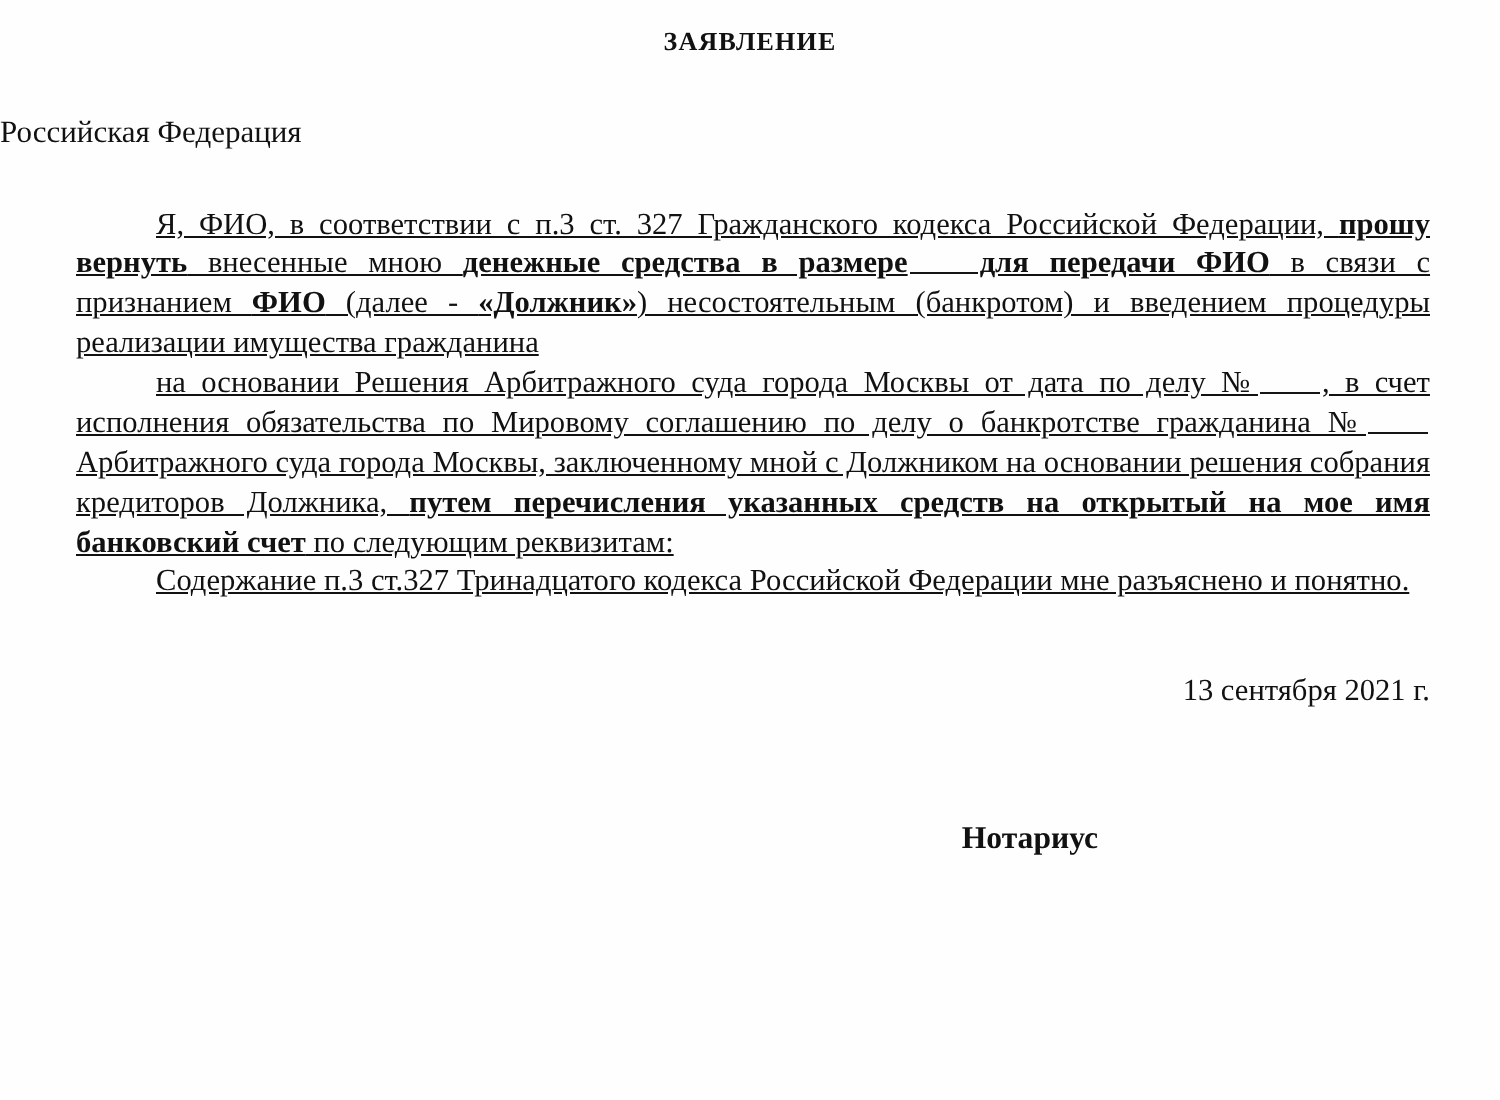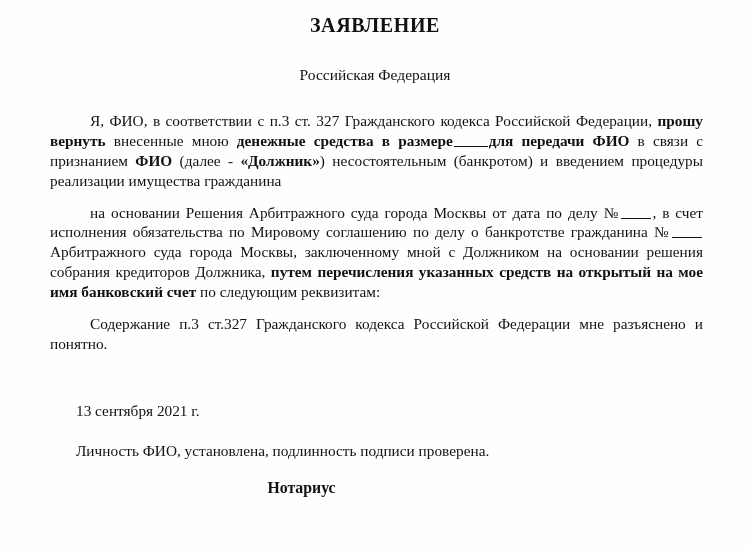--- a/index.html
+++ b/index.html
@@ -22,51 +22,51 @@
     height: 550px;
     box-sizing: border-box;
     padding: 0;
     background: #fefefe;
   }
 
   
   .doc-title {
     text-align: center;
     font-weight: bold;
-    font-size: 20px;
+    font-size: 13px;
     letter-spacing: 0.6px;
     margin: 0;
     padding-top: 13px;
     line-height: 1.2;
   }
 
   
   .heading-block {
-    text-align: center;
     margin-top: 27px;
     font-size: 15.5px;
     line-height: 1.42;
   }
   .heading-block .hline {
     display: block;
     white-space: nowrap;
   }
 
   
   .body-block {
     margin: 0 35px 0 38px;
     font-size: 15.3px;
     line-height: 1.3;
   }
 
   p.para {
-    margin: 12px;
+    margin: 0;
     text-align: justify;
     text-justify: inter-word;
     hyphens: none;
+    text-decoration: underline;
   }
   p.first-body {
     margin-top: 25px;
   }
   p.indent {
     text-indent: 40px;
   }
   .b {
     font-weight: bold;
   }
@@ -81,33 +81,33 @@
     width: 30px;
   }
 
   
   .gap-13 { height: 13px; }
   .gap-18 { height: 18px; }
   .gap-20 { height: 20px; }
   .gap-22 { height: 22px; }
   p.date-line {
     margin: 0;
-    text-align: left;
+    text-align: right;
     text-indent: 38px;
     font-size: 15.3px;
   }
   p.identity-line {
     margin: 0;
     text-align: left;
     text-indent: 38px;
     font-size: 15.3px;
   }
   p.notary {
-    margin: 0;
-    text-align: center;
+    margin: 16px;
+    text-align: right;
     font-weight: bold;
     font-size: 15.8px;
     padding-right: 150px;
   }
 </style>
 </head>
 <body>
 
 <div class="page">
 
@@ -117,31 +117,30 @@
     <span class="hline">Российская Федерация</span>
   </div>
 
   <div class="body-block">
 
     <p class="para first-body indent"><span>Я, ФИО, в соответствии с п.3 ст. 327 Гражданского кодекса Российской Федерации, </span><span class="b">прошу вернуть</span><span> внесенные мною </span><span class="b">денежные средства в размере</span><span class="blank"></span><span class="b">для передачи ФИО</span><span> в связи с признанием </span><span class="b">ФИО</span><span> (далее - </span><span class="b">«Должник»</span><span>) несостоятельным (банкротом) и введением процедуры реализации имущества гражданина</span></p>
 
     <p class="para indent"><span>на основании Решения Арбитражного суда города Москвы от дата по делу №</span><span class="blank sm"></span><span>, в счет исполнения обязательства по Мировому соглашению по делу о банкротстве гражданина №</span><span class="blank sm"></span><span> Арбитражного суда города Москвы, заключенному мной с Должником на основании решения собрания кредиторов Должника, </span><span class="b">путем перечисления указанных средств на открытый на мое имя банковский счет</span><span> по следующим реквизитам:</span></p>
 
 
-    <p class="para indent">Содержание п.3 ст.327 Гражданского кодекса Российской Федерации мне разъяснено и понятно.</p>
+    <p class="para indent">Содержание п.3 ст.327 Тринадцатого кодекса Российской Федерации мне разъяснено и понятно.</p>
 
     <div class="gap-13"></div>
 
 
     <div class="gap-22"></div>
 
     <p class="date-line">13 сентября 2021 г.</p>
 
     <div class="gap-20"></div>
 
-    <p class="identity-line">Личность ФИО, установлена, подлинность подписи проверена.</p>
 
     <div class="gap-18"></div>
 
     <p class="notary">Нотариус</p>
 
   </div>
 </div>
 
 </body></html>

